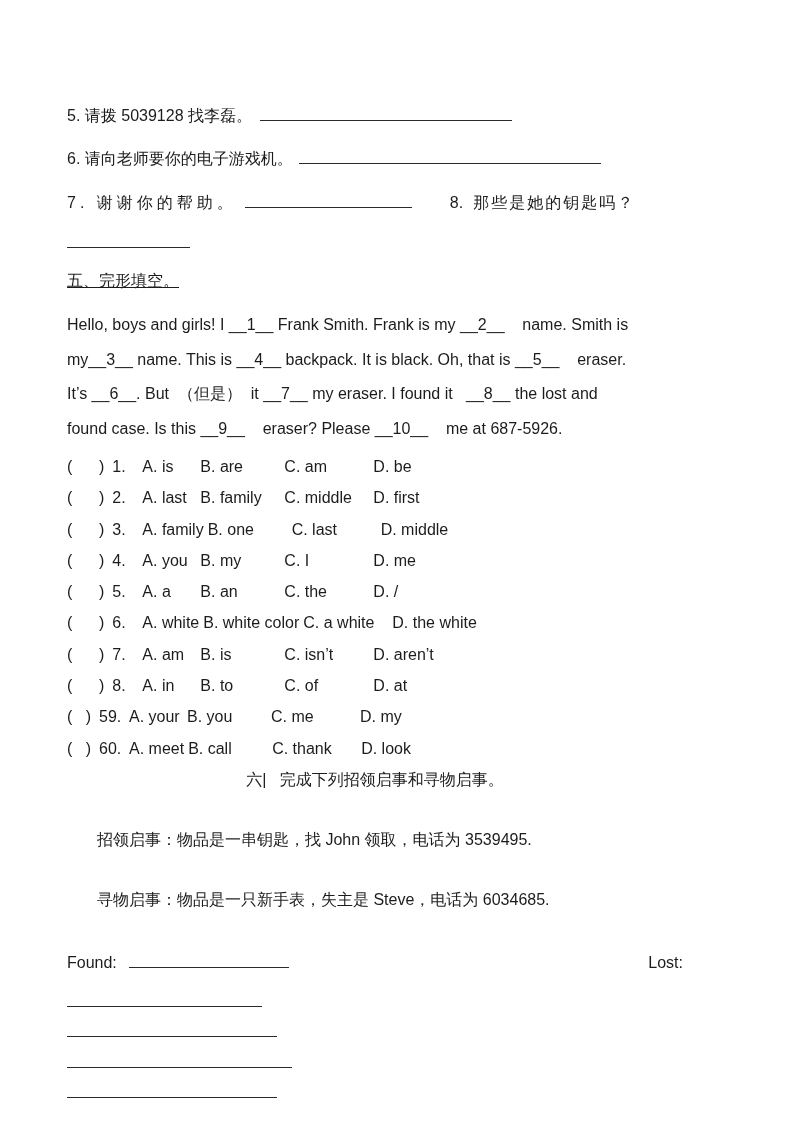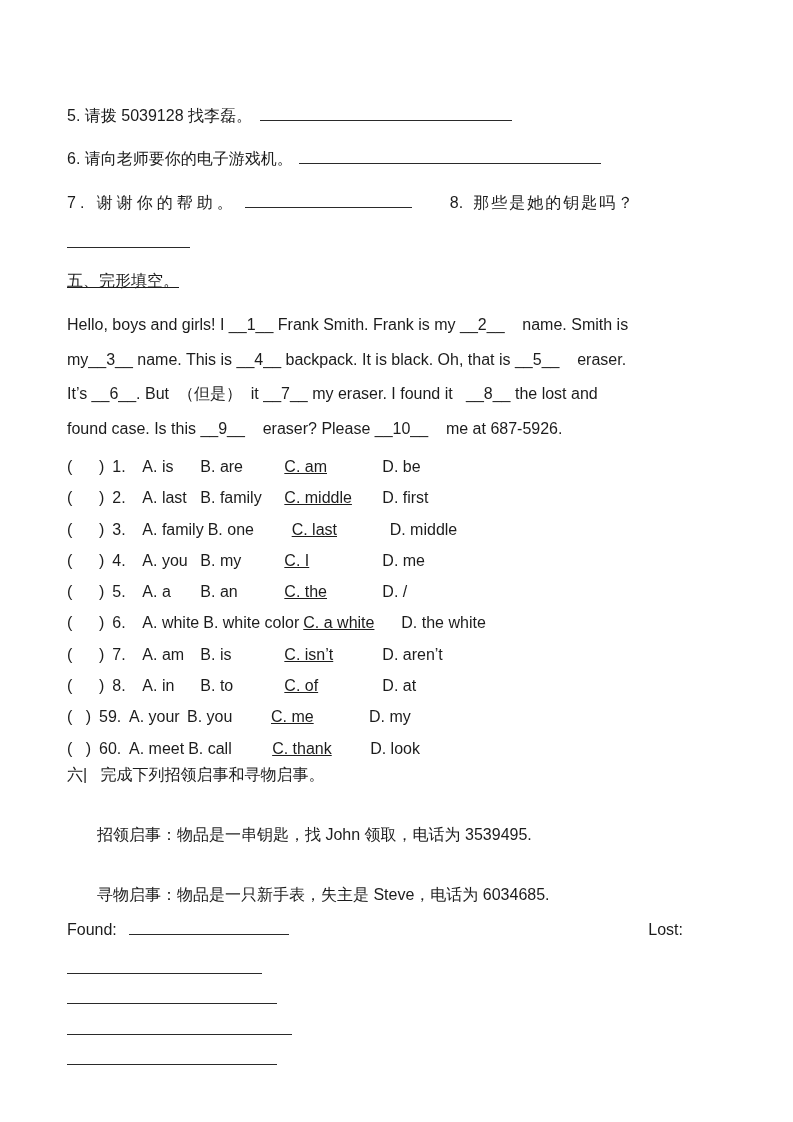--- a/index.html
+++ b/index.html
@@ -30,24 +30,24 @@
   .cont-blank{height:36px;display:flex;align-items:flex-end;}
   .sec-heading{height:22px;line-height:22px;margin-top:22px;white-space:pre-wrap;text-decoration:underline;}
   .passage{margin-top:16px;}
   .passage .line{line-height:34.5px;}
   .questions{margin-top:5px;}
   .q-row{display:flex;height:31.3px;line-height:31.3px;white-space:pre;}
   .q-paren{white-space:pre;margin-right:8px;}
   .q-num{min-width:23px;margin-right:7px;}
   .q-a{min-width:54px;margin-right:4px;}
   .q-b{min-width:80px;margin-right:4px;}
-  .q-c{min-width:86px;margin-right:12px;text-decoration:underline;}
-  .sec6-heading{height:22px;line-height:22px;white-space:pre-wrap;}
+  .q-c{min-width:86px;margin-right:3px;}
+  .sec6-heading{height:22px;line-height:22px;margin-top:5px;white-space:pre-wrap;text-align:center;}
   .notice{height:22px;line-height:22px;padding-left:30px;margin-top:38px;white-space:pre-wrap;}
-  .found-row{margin-top:11px;height:22px;line-height:22px;display:flex;align-items:baseline;justify-content:space-between;}
+  .found-row{margin-top:39px;height:22px;line-height:22px;display:flex;align-items:baseline;justify-content:space-between;}
   .found-left{display:flex;align-items:baseline;white-space:pre-wrap;}
   .w-blank-row{height:18px;display:flex;align-items:flex-end;margin-top:12.5px;}
   .w-blank-row.first{margin-top:17px;}
   .wb1{width:195px;}
   .wb2{width:210px;}
   .wb3{width:225px;}
   .wb4{width:210px;}
 </style>
 </head>
 <body>

